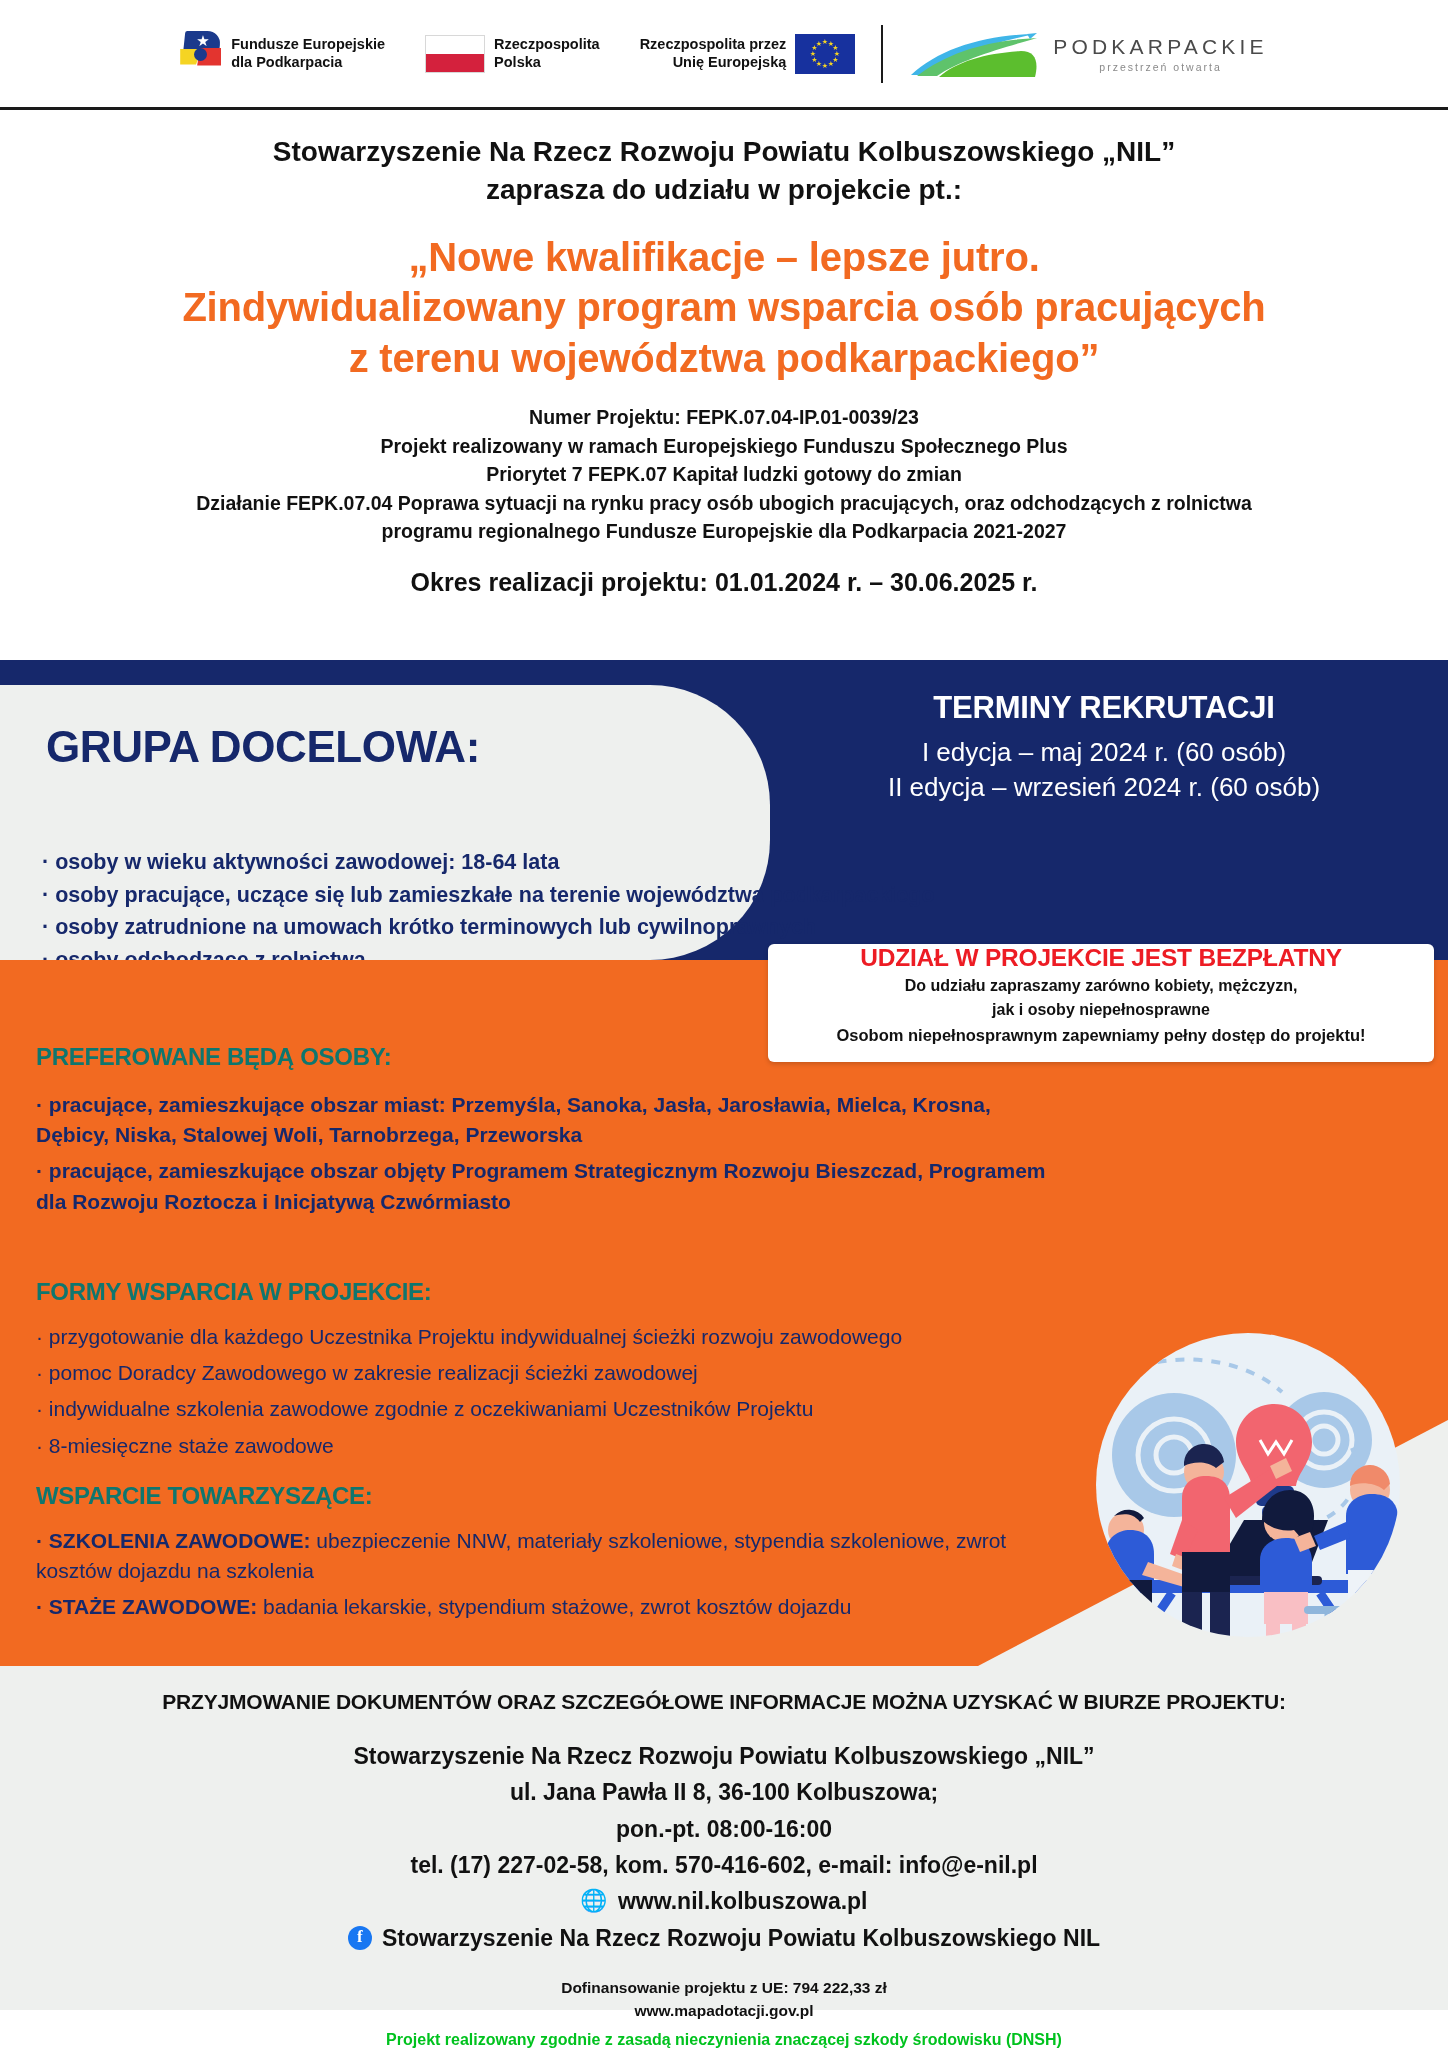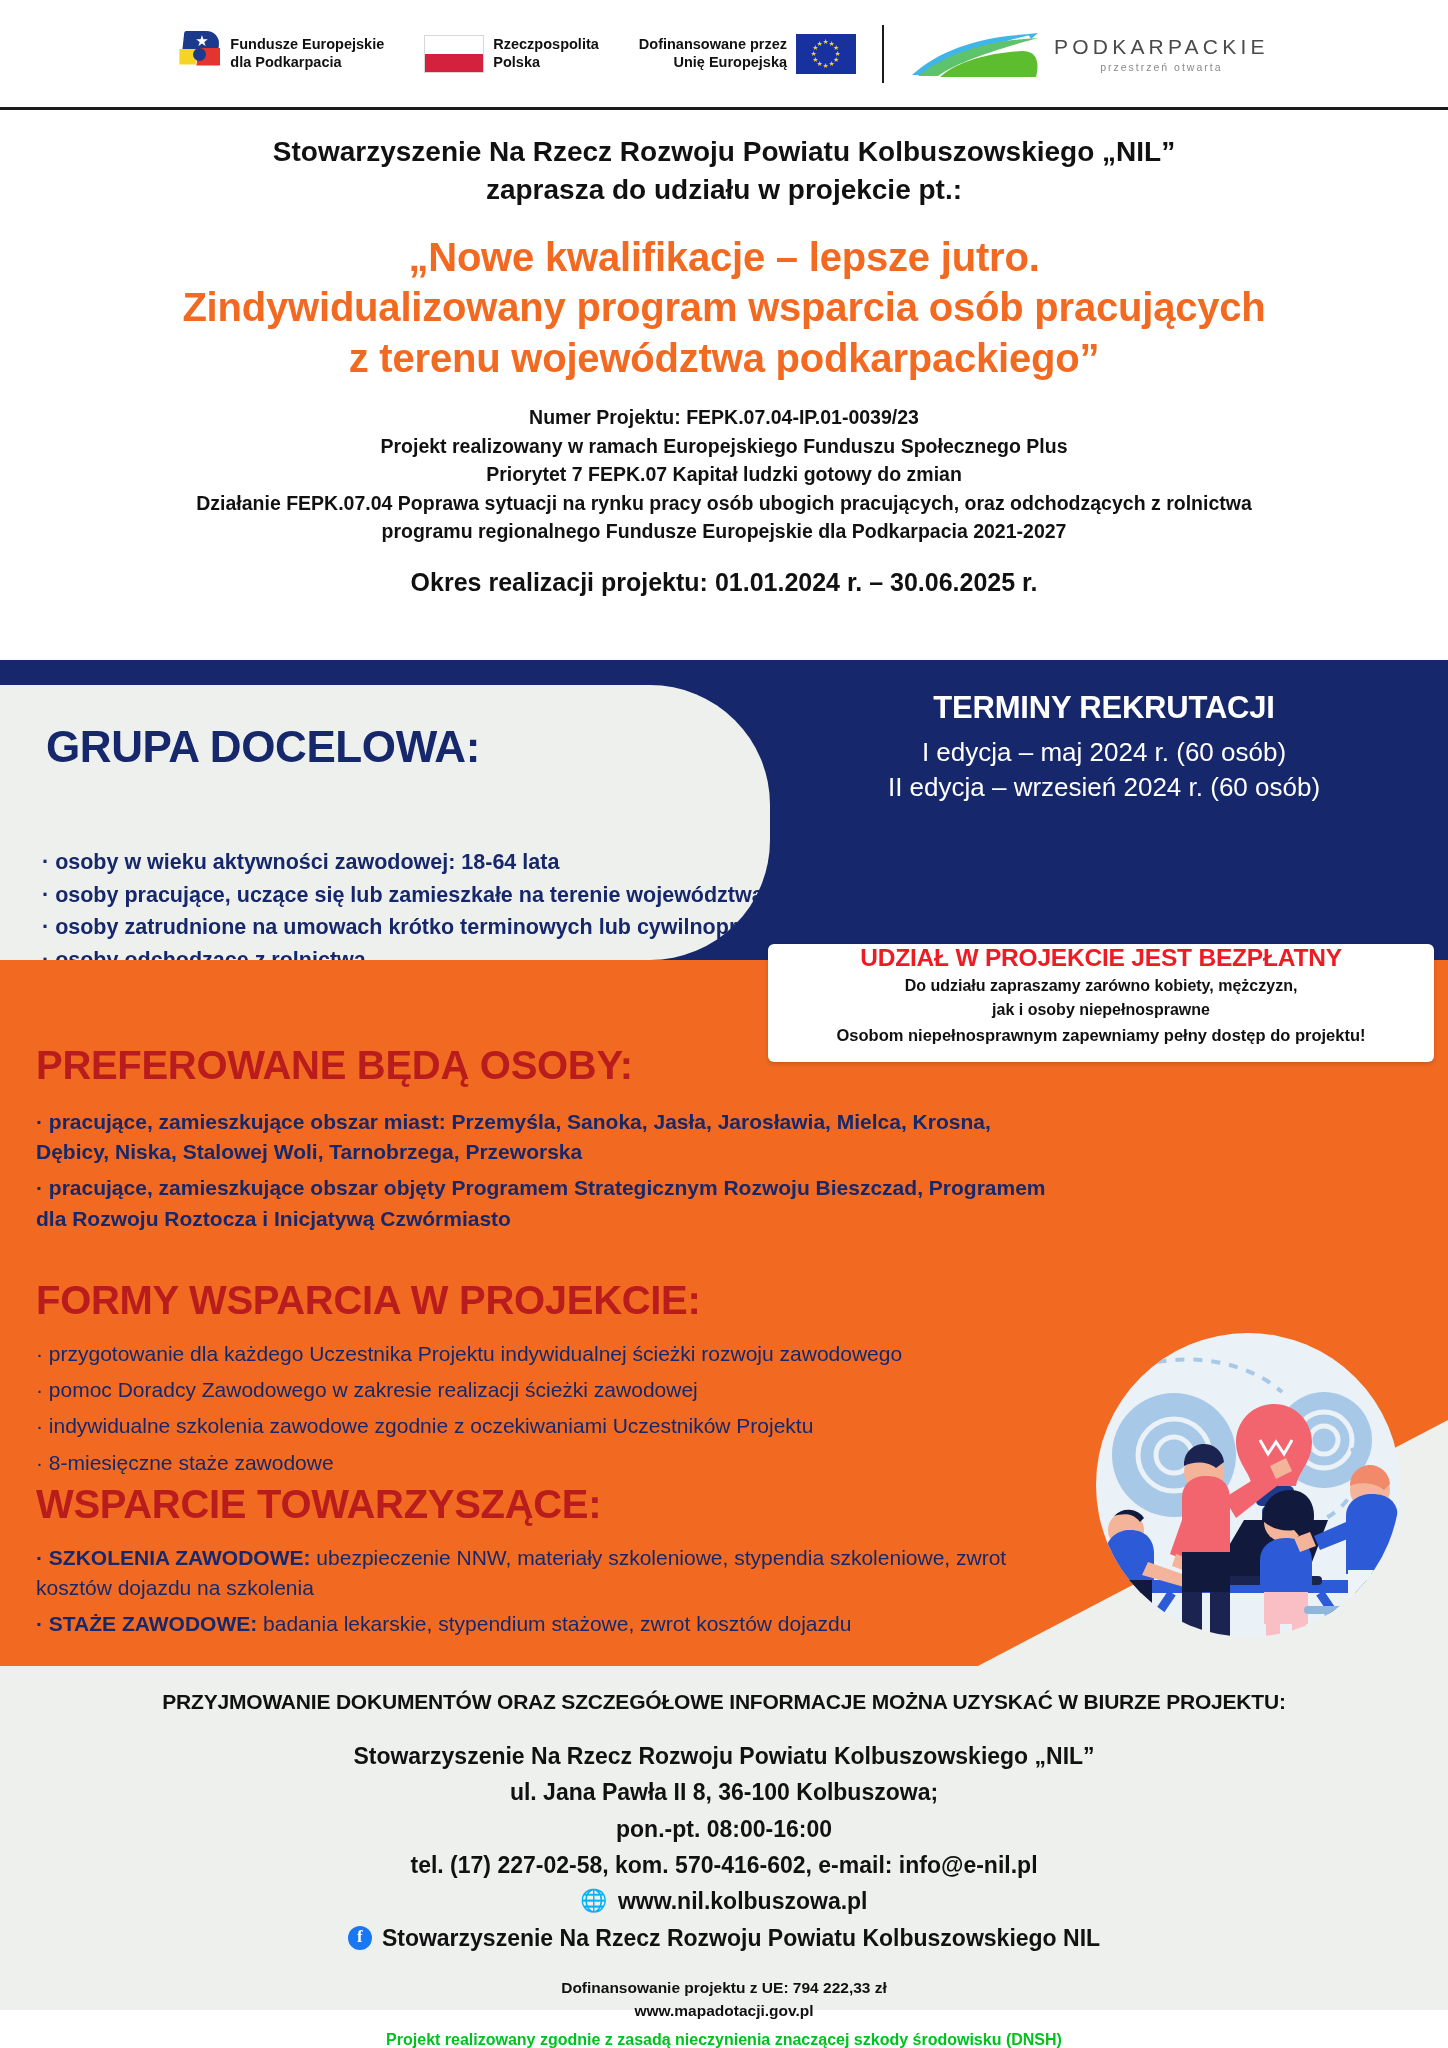--- a/index.html
+++ b/index.html
@@ -112,21 +112,21 @@
     position:absolute; left:768px; top:944px; width:666px; height:118px;
     background:#ffffff; border-radius:6px;
     box-shadow:0 2px 5px rgba(0,0,0,.18);
     text-align:center; 
   }
   .free-title{ font-size:24.5px; font-weight:bold; color:#ed1c24; letter-spacing:-0.2px; }
   .free-sub{ font-size:16px; font-weight:bold; color:#111; line-height:1.28; margin-top:4px; }
   .free-sub2{ font-size:16.5px; font-weight:bold; color:#111; margin-top:5px; }
 
   .sec-head{
-    font-size:40px; font-weight:bold; color:#b91c1c; letter-spacing:-0.3px;
+    font-size:24px; font-weight:bold; color:#0f766e; letter-spacing:-0.3px;
   }
   .sec-list{ font-size:21px; color:#16286b; line-height:1.44; }
   .sec-list li{ list-style:none; margin-top:6px; }
   .sec-list b{ font-weight:bold; }
 
   .blk-pref{ position:absolute; left:36px; top:1043px; width:1010px; }
   .blk-pref .sec-list{ margin-top:19px; font-weight:600; }
   .blk-formy{ position:absolute; left:36px; top:1278px; width:1020px; }
   .blk-formy .sec-list{ margin-top:16px; }
   .blk-wsp{ position:absolute; left:36px; top:1482px; width:1050px; }
@@ -170,21 +170,21 @@
   <div class="logo-unit">
     <div class="pl-flag">
         <div class="w"></div>
         <div class="r"></div>
       </div>
     <div class="logo-txt">Rzeczpospolita
 Polska</div>
   </div>
 
   <div class="logo-unit">
-    <div class="logo-txt r">Dofinansowane przez
+    <div class="logo-txt r">Rzeczpospolita przez
 Unię Europejską</div>
     <div class="eu-flag" id="euflag">
         <span class="s" style="left: 26.5px; top: 4.5px;">★</span>
         <span class="s" style="left: 32.5px; top: 6.1077px;">★</span>
         <span class="s" style="left: 36.8923px; top: 10.5px;">★</span>
         <span class="s" style="left: 38.5px; top: 16.5px;">★</span>
         <span class="s" style="left: 36.8923px; top: 22.5px;">★</span>
         <span class="s" style="left: 32.5px; top: 26.8923px;">★</span>
         <span class="s" style="left: 26.5px; top: 28.5px;">★</span>
         <span class="s" style="left: 20.5px; top: 26.8923px;">★</span>

